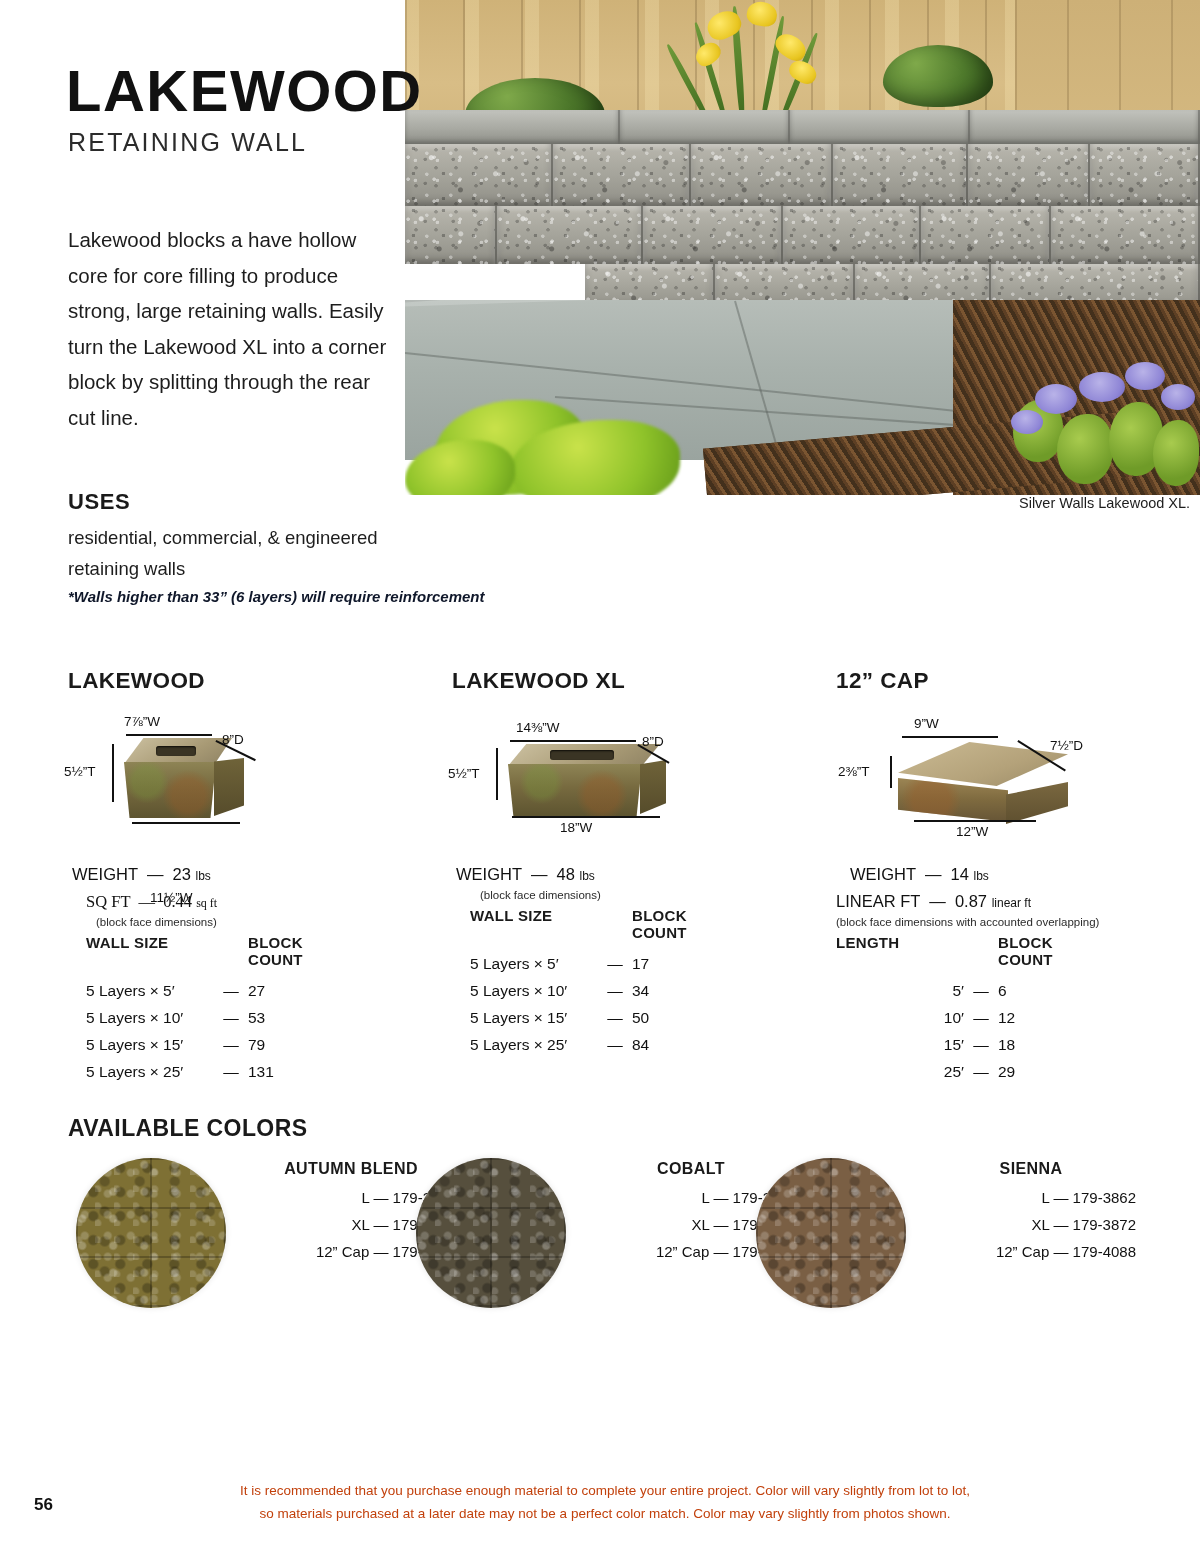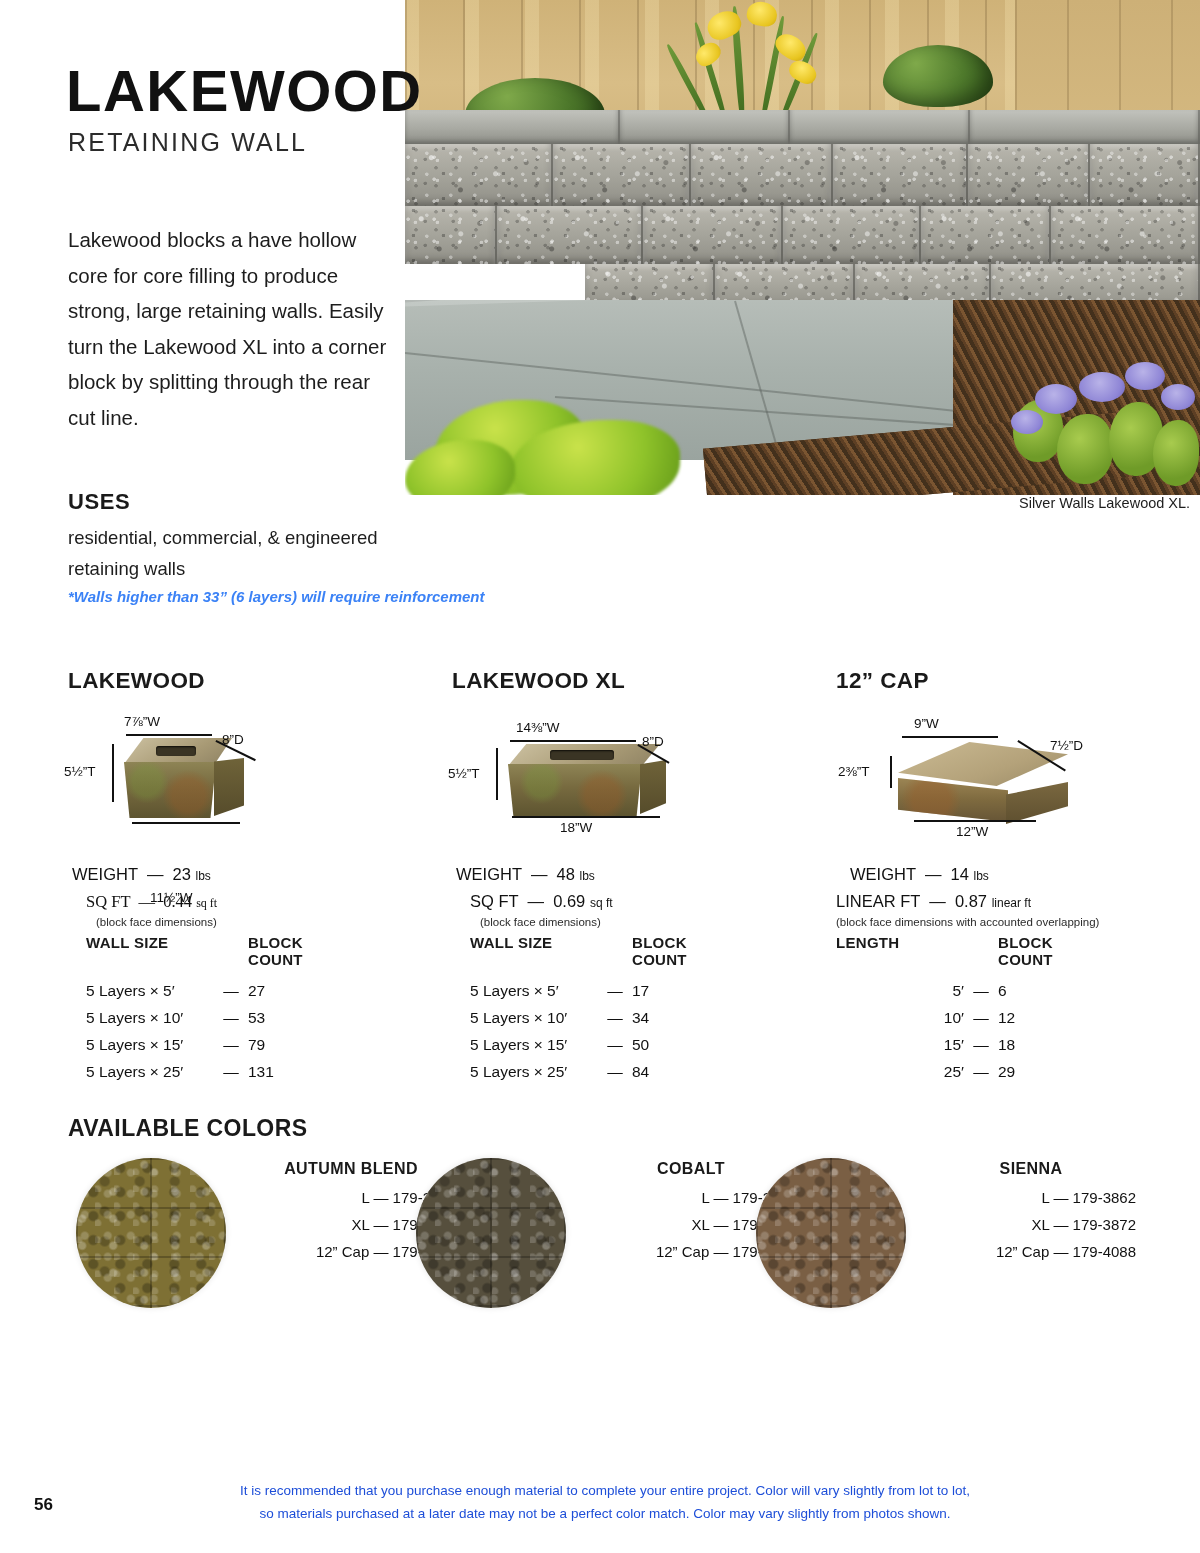--- a/index.html
+++ b/index.html
@@ -129,21 +129,21 @@
   .uses-h{
     position:absolute; left:68px; top:489px;
     font-size:22px; font-weight:700; letter-spacing:.6px;
   }
   .uses-b{
     position:absolute; left:68px; top:522px; width:340px;
     font-size:18.5px; font-weight:300; line-height:31px; color:#1d1d1d;
   }
   .uses-note{
     position:absolute; left:68px; top:588px; width:470px;
-    font-size:15px; font-style:italic; font-weight:700; color:#3b82f6;
+    font-size:15px; font-style:italic; font-weight:700; color:#0f172a;
   }
   .caption{
     position:absolute; left:1019px; top:495px;
     font-size:14.5px; font-weight:300; color:#1d1d1d;
   }
 
   
   .spec{ position:absolute; top:668px; width:380px; }
   .spec-1{ left:68px; } .spec-2{ left:452px; } .spec-3{ left:836px; }
   .spec-title{ font-size:22.5px; font-weight:700; letter-spacing:.4px; }
@@ -236,21 +236,21 @@
   .sku{ font-size:15px; font-weight:300; line-height:27px; text-align:right; color:#111; margin-top:6px;}
   .sku div{ white-space:nowrap; }
 
   
   .pagenum{
     position:absolute; left:34px; top:1495px;
     font-size:17px; font-weight:700; color:#111;
   }
   .footer{
     position:absolute; left:180px; top:1479px; width:850px;
-    font-size:13.5px; font-weight:300; line-height:23px; text-align:center; color:#1d4ed8;
+    font-size:13.5px; font-weight:300; line-height:23px; text-align:center; color:#c2410c;
   }
 </style>
 </head>
 <body>
 
 <div class="hero-photo">
   <div class="ph fence"></div>
   <div class="ph fence-r"></div>
 
   <div class="ph shrub shrub-a"></div>
@@ -429,26 +429,20 @@
     <div class="dim" style="left:108px; top:104px;">18”W</div>
   </div>
 
   <div class="weights">
     <div class="wline" style="padding-left:4px;">
       <span>WEIGHT</span>
       <span>&nbsp;—&nbsp;</span>
       <span class="v">48</span>
       <span class="u">lbs</span>
     </div>
-    <div class="wline" style="padding-left:18px;">
-      <span>SQ FT</span>
-      <span>&nbsp;—&nbsp;</span>
-      <span class="v">0.69</span>
-      <span class="u">sq ft</span>
-    </div>
     <div class="wnote" style="padding-left:28px;">(block face dimensions)</div>
   </div>
 
   <div class="counts" style="padding-left:18px;">
     <div class="ct-head">
       <span class="c-a">WALL SIZE</span>
       <span class="c-b"></span>
       <span class="c-c">BLOCK COUNT</span>
     </div>
     <div class="ct-row">

